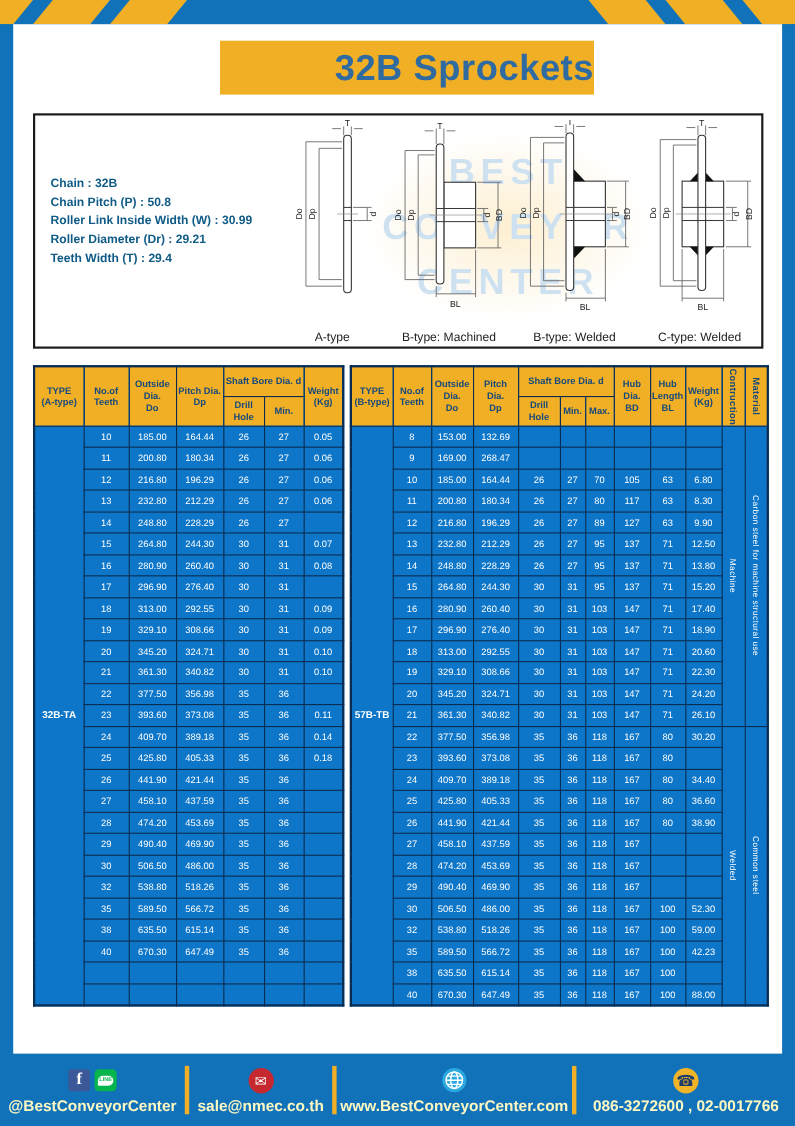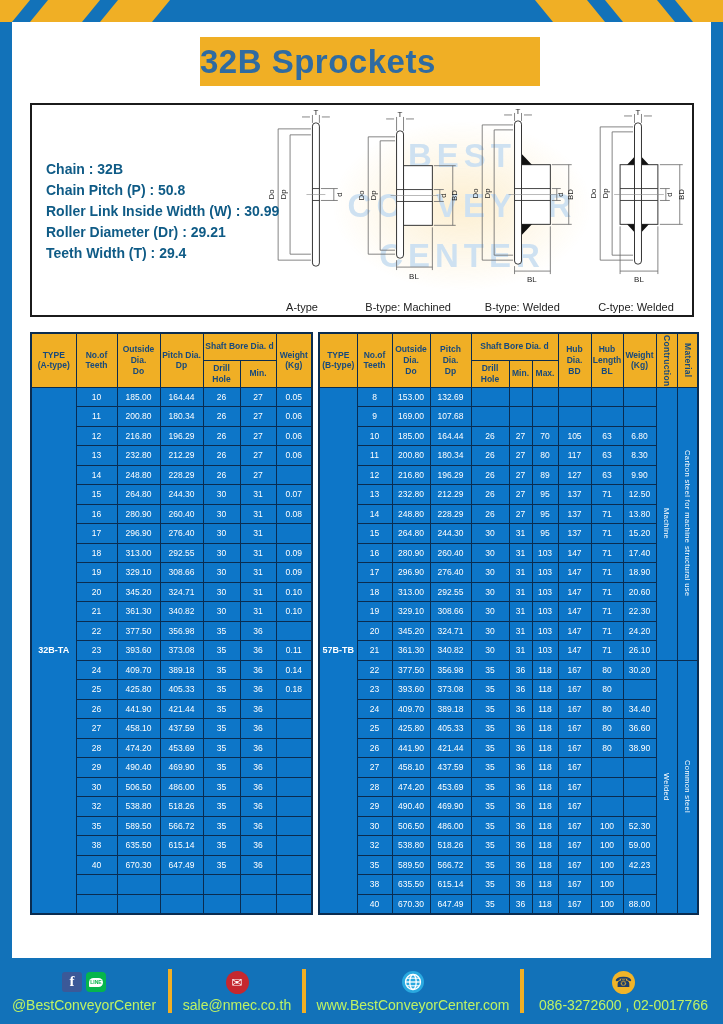--- a/index.html
+++ b/index.html
@@ -6,29 +6,29 @@
     --frame:#1272b9; --cellblue:#0d76c8; --yellow:#f0af25; --navy:#0a2c50;
     --headtext:#17497c; --titleblue:#2f6ba1; --spectext:#0f5b86;
   }
   *{box-sizing:border-box}
   html,body{margin:0;padding:0;background:#888}
   .page{position:relative;width:723px;height:1024px;background:var(--frame);
         overflow:hidden;font-family:"Liberation Sans",sans-serif;margin:0 auto}
   .stripes{position:absolute;top:0;left:0}
   .content{position:absolute;left:12px;top:22px;width:699px;height:936px;background:#fff}
   .banner{position:absolute;left:188px;top:15px;width:340px;height:49px;background:var(--yellow);
-          color:var(--titleblue);font-weight:bold;font-size:33px;text-align:left;line-height:49px;
+          color:var(--titleblue);font-weight:bold;font-size:33px;text-align:right;line-height:49px;
           letter-spacing:.5px}
   .spec-box{position:absolute;left:18px;top:81px;width:664px;height:214px;border:2px solid #1b1b1b;background:#fff}
   .watermark{position:absolute;left:240px;top:26px;width:380px;text-align:center;z-index:0;opacity:.38;pointer-events:none}
   .watermark:before{content:"";position:absolute;left:60px;top:-10px;width:260px;height:170px;
           background:radial-gradient(closest-side,rgba(247,199,94,.75),rgba(247,199,94,0));}
   .wline{position:relative;font-size:33px;font-weight:bold;color:#7fb2dc;letter-spacing:5px;line-height:50px}
   .spec-lines{position:absolute;left:14px;top:56px;z-index:2}
-  .spec-line{font-size:14px;font-weight:bold;color:var(--spectext);margin-bottom:5px;white-space:nowrap}
+  .spec-line{font-size:11px;font-weight:bold;color:var(--spectext);margin-bottom:5px;white-space:nowrap}
   .figures{position:absolute;left:224px;top:4px;right:4px;bottom:2px;display:flex;
            justify-content:space-between;z-index:1}
   .fig{display:flex;flex-direction:column;align-items:center}
   .fig-caption{font-size:11px;color:#222;margin-top:15px}
   .tables{position:absolute;left:18px;top:310px}
   table{border-collapse:collapse;table-layout:fixed;background:var(--cellblue);position:absolute;top:0;
         border:2px solid var(--navy)}
   #table-a{left:0;width:281px}
   #table-b{left:288px;width:379px}
   th,td{border:1.5px solid var(--navy);overflow:hidden}
@@ -36,21 +36,21 @@
      white-space:pre-line;padding:1px;text-align:center;height:27px;line-height:1.25}
   td{color:#fff;font-size:8.5px;text-align:center;height:19.5px;padding:0 1px}
   .type-cell{font-size:9px;font-weight:bold}
   .vcell{writing-mode:vertical-rl;font-size:7.5px;padding:2px 0;letter-spacing:.4px;text-align:center}
   .vhead{writing-mode:vertical-rl;white-space:normal;letter-spacing:.3px}
   .footer{position:absolute;bottom:0;left:0;width:723px;height:66px;background:var(--frame);
           display:flex;align-items:center}
   .fg{display:flex;flex-direction:column;align-items:center;justify-content:center;gap:2px}
   .g1{width:168px}.g2{width:130px}.g3{width:214px}.g4{flex:1}
   .fdiv{width:4px;height:44px;background:var(--yellow)}
-  .ftext{color:#bef264;font-weight:normal;font-size:14px;white-space:nowrap}
+  .ftext{color:#fef9c3;font-weight:bold;font-size:14px;white-space:nowrap}
   .ficons{display:flex;gap:4px;align-items:center;height:26px}
   .icon-fb{width:20px;height:20px;background:#3b5998;border-radius:3px;color:#fff;font-weight:bold;
            font-size:15px;text-align:center;line-height:19px;font-family:"Liberation Serif",serif}
   .icon-line{width:20px;height:20px;background:#06b54c;border-radius:4px;display:flex;align-items:center;justify-content:center}
   .icon-line .bubble{background:#fff;border-radius:5px 5px 5px 1px;padding:2px 1px;font-size:5px;font-weight:bold;color:#06b54c;line-height:1}
   .icon-mail{width:23px;height:23px;background:#c5282f;border-radius:50%;color:#fff;text-align:center;line-height:23px;font-size:13px}
   .icon-phone{width:23px;height:23px;background:#f0b429;border-radius:50%;color:#1b3d6e;text-align:center;line-height:23px;font-size:14px}
 </style>
 </head>
 <body>
@@ -531,21 +531,21 @@
               <td></td>
               <td></td>
               <td></td>
               <td></td>
               <td class="vcell" rowspan="14">Machine</td>
               <td class="vcell" rowspan="14">Carbon steel for machine structural use</td>
             </tr>
             <tr>
               <td>9</td>
               <td>169.00</td>
-              <td>107.68</td>
+              <td>268.47</td>
               <td></td>
               <td></td>
               <td></td>
               <td></td>
               <td></td>
               <td></td>
             </tr>
             <tr>
               <td>10</td>
               <td>185.00</td>

